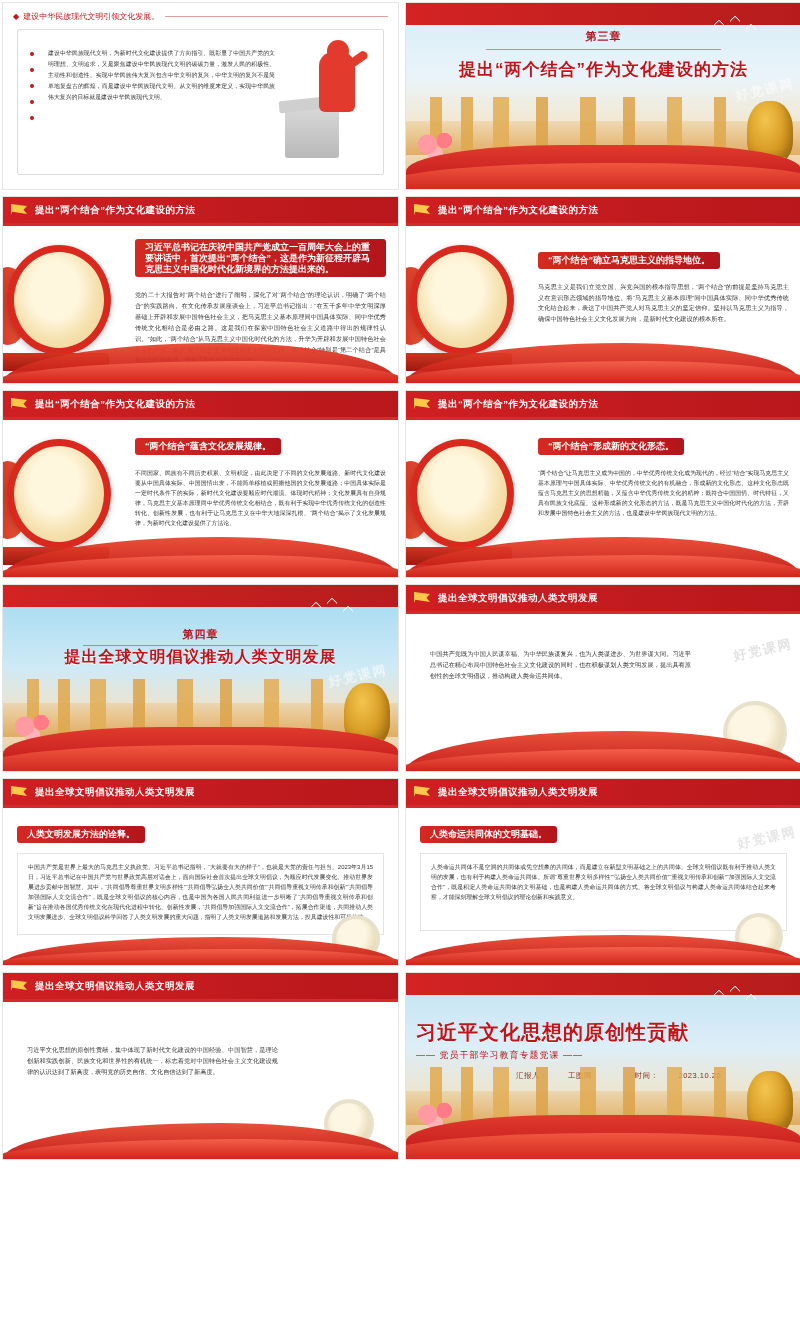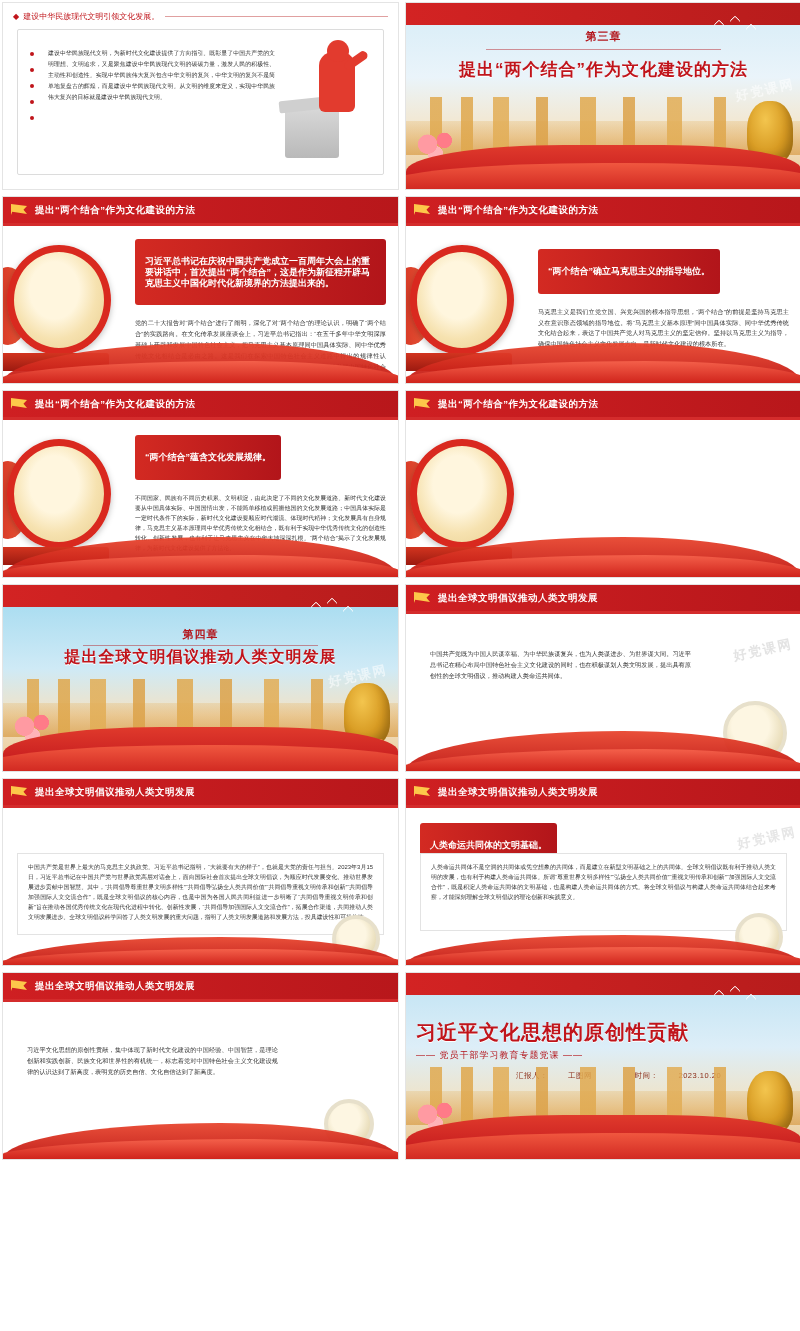--- a/index.html
+++ b/index.html
@@ -152,21 +152,21 @@
   .wave2 {
     position:absolute; left:-10px; right:-10px; bottom:0; height:22px;
     background: linear-gradient(180deg,#f4604a,#d0241c);
     border-radius: 60% 40% 0 0 / 100% 100% 0 0;
   }
 
   .pill {
     display:inline-block;
     background: linear-gradient(90deg,#d32a22,#b2151a);
     color:#fff; font-size:9px; font-weight:bold;
-    padding:17px 10px; border-radius:3px; line-height:1.2;
+    padding:3px 10px; border-radius:3px; line-height:1.2;
     margin-bottom:13px;
   }
   .para {
     font-size:6.2px; line-height:1.75; color:#333; text-align:justify;
   }
   .para.small { font-size:5.9px; line-height:1.7; }
   .content-right { position:absolute; left:132px; right:12px; top:12px; }
 
   
   .s1-topline { position:absolute; top:8px; left:10px; right:10px; display:flex; align-items:center; }
@@ -345,20 +345,24 @@
       <span class="flagmark"></span>
       <span class="htitle">提出“两个结合”作为文化建设的方法</span>
     </div>
     <div class="under"></div>
     <div class="body">
       <div class="drum">
         <div class="side"></div>
           <div class="face"></div>
           <div class="stand"></div>
       </div>
+      <div class="content-right" style="top:14px;">
+        <div class="pill">“两个结合”形成新的文化形态。</div>
+        <div class="para small">“两个结合”让马克思主义成为中国的，中华优秀传统文化成为现代的，经过“结合”实现马克思主义基本原理与中国具体实际、中华优秀传统文化的有机融合，形成新的文化形态。这种文化形态既蕴含马克思主义的思想精髓，又蕴含中华优秀传统文化的精粹；既符合中国国情、时代特征，又具有民族文化底蕴。这种形成新的文化形态的方法，既是马克思主义中国化时代化的方法，开辟和发展中国特色社会主义的方法，也是建设中华民族现代文明的方法。</div>
+      </div>
       <div class="wave"></div>
       <div class="wave2"></div>
     </div>
   </div>
 
   <div class="slide cover ch4">
     <div class="topbar"></div>
     <div class="birds">
       <span style="left:0;top:4px"></span>
         <span style="left:16px;top:0"></span>
@@ -393,20 +397,23 @@
     </div>
   </div>
 
   <div class="slide">
     <div class="hdr">
       <span class="flagmark"></span>
       <span class="htitle">提出全球文明倡议推动人类文明发展</span>
     </div>
     <div class="under"></div>
     <div class="body">
+      <div style="position:absolute;left:14px;right:14px;top:14px;">
+        <div class="pill">人类文明发展方法的诠释。</div>
+      </div>
       <div class="card" style="left:14px;right:14px;top:44px;bottom:30px;">
         <div class="para small">中国共产党是世界上最大的马克思主义执政党。习近平总书记指明，“大就要有大的样子”，也就是大党的责任与担当。2023年3月15日，习近平总书记在中国共产党与世界政党高层对话会上，面向国际社会首次提出全球文明倡议，为顺应时代发展变化、推动世界发展进步贡献中国智慧。其中，“共同倡导尊重世界文明多样性”“共同倡导弘扬全人类共同价值”“共同倡导重视文明传承和创新”“共同倡导加强国际人文交流合作”，既是全球文明倡议的核心内容，也是中国为各国人民共同利益进一步明晰了“共同倡导重视文明传承和创新”旨在推动各国优秀传统文化在现代化进程中转化、创新性发展，“共同倡导加强国际人文交流合作”，拓展合作渠道，共同推动人类文明发展进步。全球文明倡议科学回答了人类文明发展的重大问题，指明了人类文明发展道路和发展方法，投具建设性和可操作性。</div>
       </div>
       <div class="drum-sm" style="right:18px;bottom:2px;width:48px;height:48px;"></div>
       <div class="wave" style="height:28px;"></div>
       <div class="wave2" style="height:16px;"></div>
     </div>
   </div>
 
   <div class="slide">

